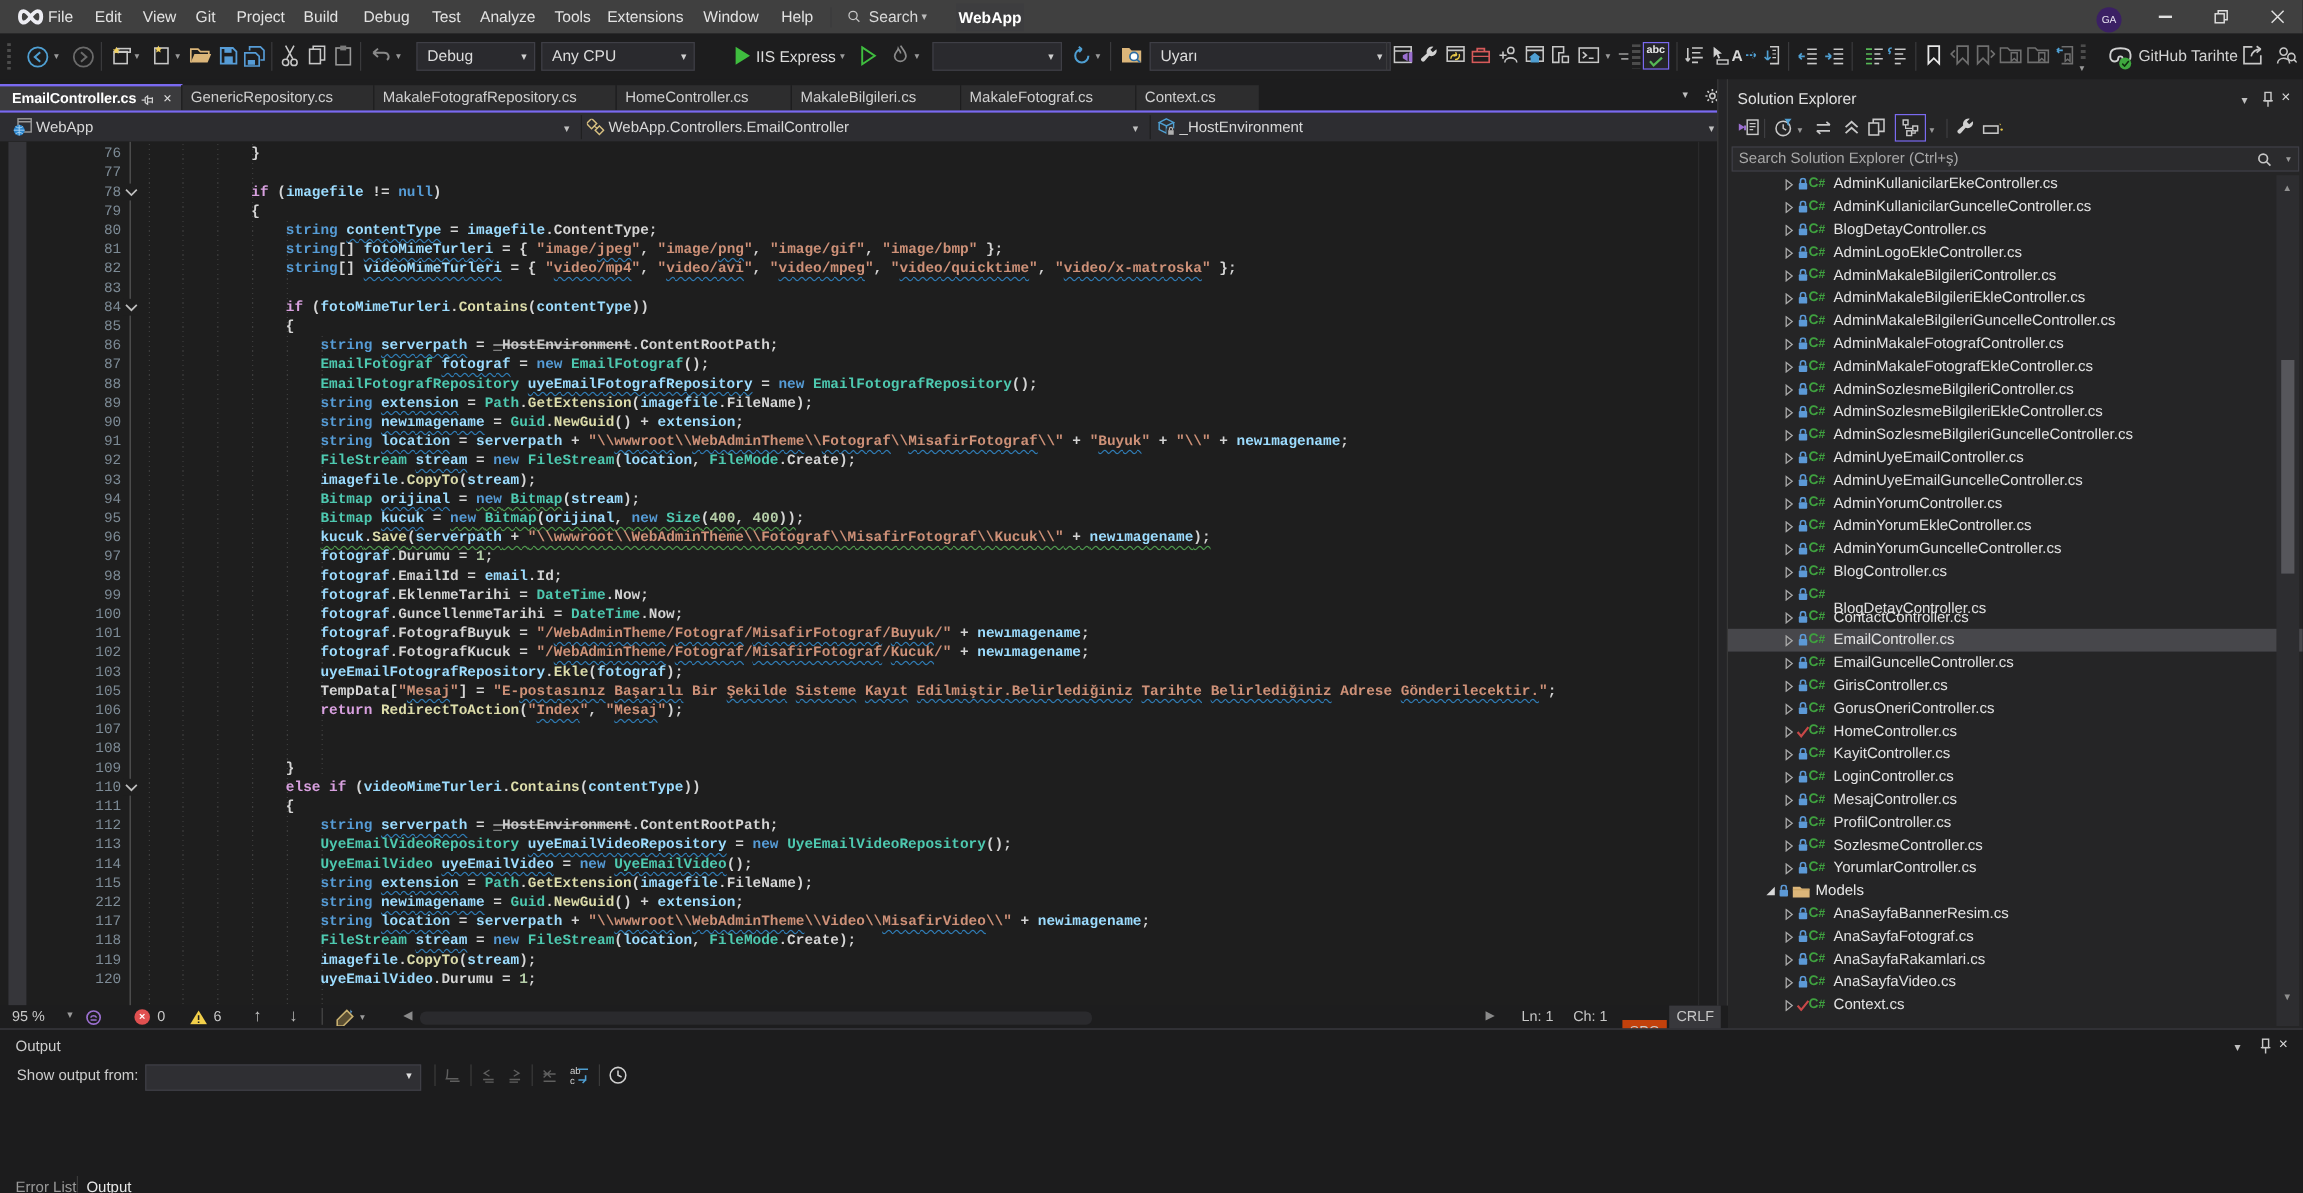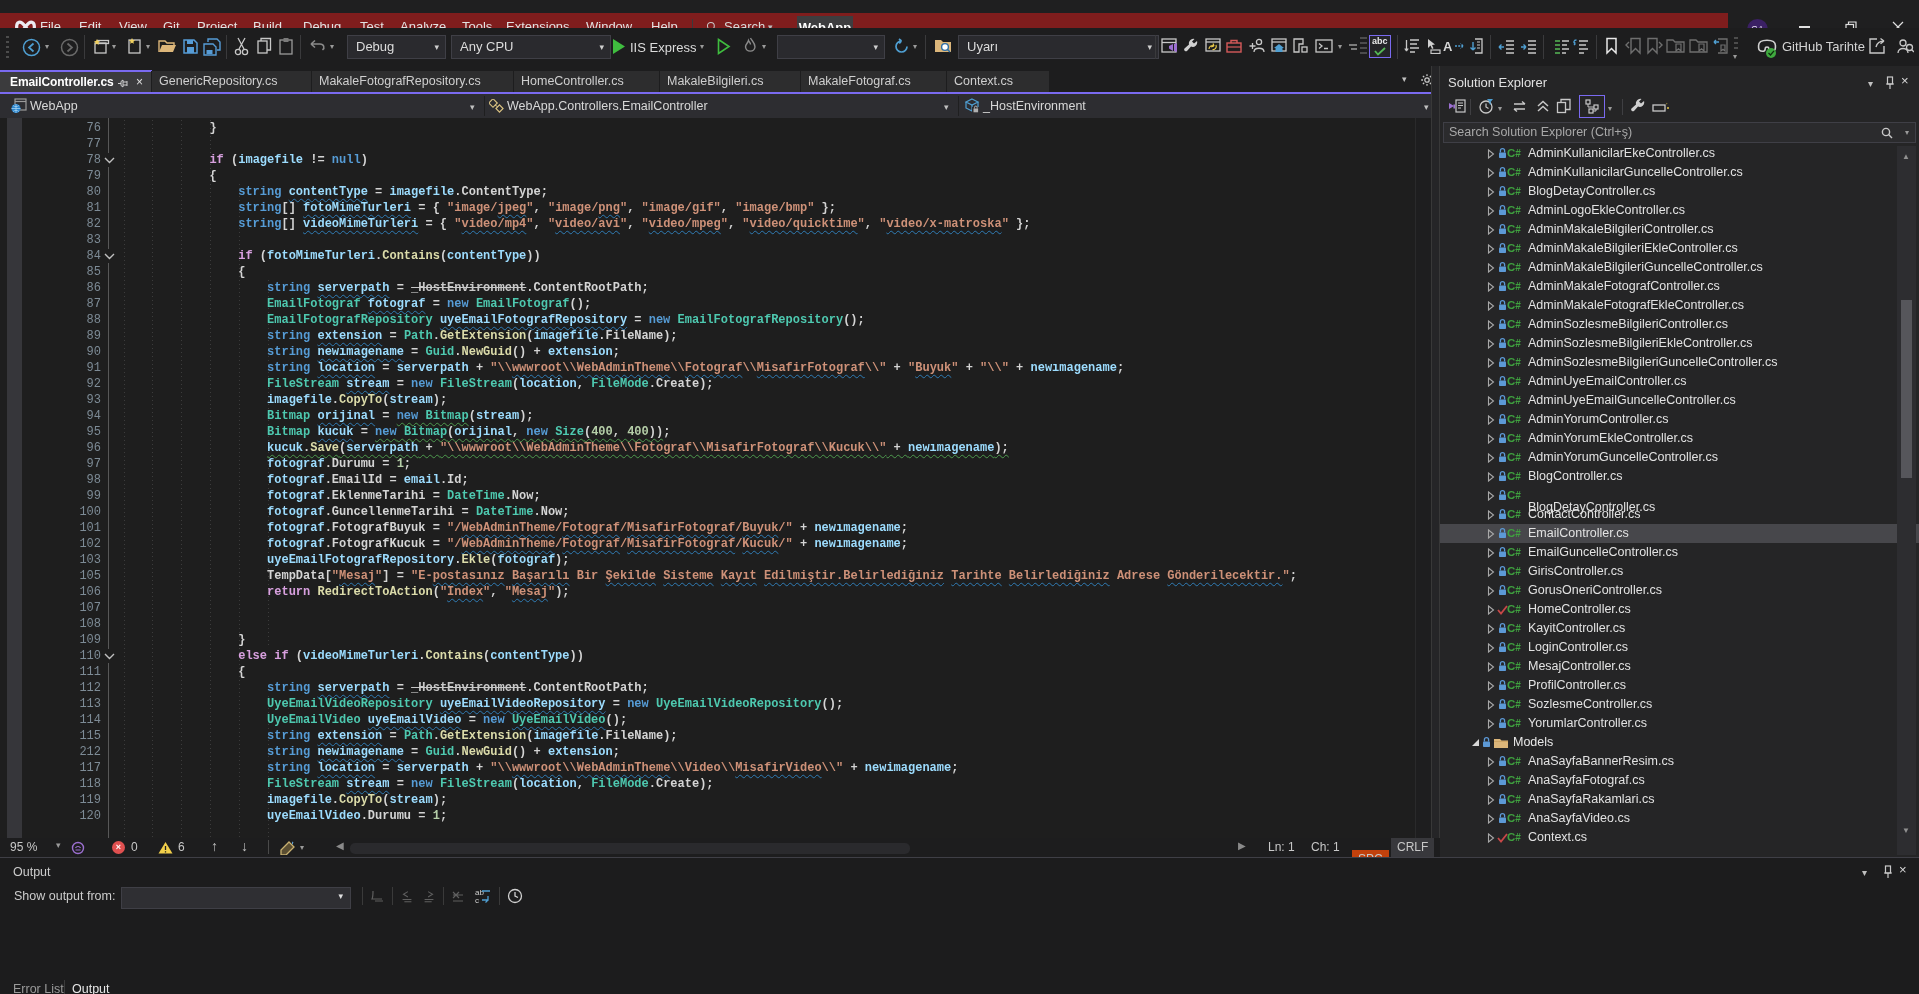--- a/index.html
+++ b/index.html
@@ -1,18 +1,18 @@
 <!DOCTYPE html>
 <html><head><meta charset="utf-8"><style>
 *{margin:0;padding:0;box-sizing:border-box}
 html,body{width:1919px;height:994px;overflow:hidden;background:#1e1e1e;font-family:"Liberation Sans",sans-serif}
 .abs{position:absolute}
 #root{position:relative;width:1919px;height:994px;background:#1f1f20}
 
-#title{position:absolute;left:0;top:13px;width:1728px;height:28px;background:#7f1d1d;color:#dfdfdf;font-size:13px}
+#title{position:absolute;left:0;top:0;width:1919px;height:28px;background:#404040;color:#dfdfdf;font-size:13px}
 .menu{position:absolute;top:0;height:28px;line-height:28px;color:#e2e2e2}
 
 #toolbar{position:absolute;left:0;top:28px;width:1919px;height:38px;background:#1d1d1e}
 .tbsep{position:absolute;top:7px;width:1px;height:24px;background:#3a3a3c}
 .combo{position:absolute;top:7px;height:24px;background:#2a2a2e;border:1px solid #3f3f46;color:#dcdcdc;font-size:13px;line-height:22px;padding-left:8px}
 .combo .car{position:absolute;right:6px;top:0;color:#cfcfcf;font-size:9px;line-height:22px}
 
 #tabstrip{position:absolute;left:0;top:66px;width:1440px;height:26px;background:#1d1d1e}
 .tab{position:absolute;top:5px;height:21px;background:#2d2d2e;color:#cfcfcf;font-size:12.5px;line-height:21px}
 #purpline{position:absolute;left:0;top:92px;width:1440px;height:2px;background:#7a6af0}
@@ -129,21 +129,21 @@
       <svg class="abs" style="left:278px;top:9px" width="17" height="19" viewBox="0 0 17 19" fill="none">
         <rect x="2" y="3" width="12" height="14" stroke="#9a9a9a" stroke-width="1.3"></rect>
         <rect x="5.5" y="1" width="5" height="4" fill="#7a7a7a"></rect>
       </svg>
       <div class="tbsep" style="left:300px"></div>
       <svg class="abs" style="left:308px;top:11px" width="19" height="15" viewBox="0 0 19 15" fill="none">
         <path d="M3 5 H12 C16 5 17 9 14.5 11 M3 5 L7 1.5 M3 5 L7 8.5" stroke="#8a8a8a" stroke-width="1.6"></path>
       </svg>
       <div class="abs" style="left:330px;top:14px;color:#9a9a9a;font-size:8px">▾</div>
       <div class="combo" style="left:347px;width:99px">Debug<span class="car">▾</span></div>
-      <div class="combo" style="left:451px;width:160px">Any CPU<span class="car">▾</span></div>
+      <div class="combo" style="left:451px;width:128px">Any CPU<span class="car">▾</span></div>
       <svg class="abs" style="left:612px;top:10px" width="14" height="17" viewBox="0 0 14 17" fill="none">
         <path d="M1 1 L13 8.5 L1 16 Z" fill="#3fbd3f"></path>
       </svg>
       <div class="abs" style="left:630px;top:10px;color:#dcdcdc;font-size:13px;line-height:19px">IIS Express</div>
       <div class="abs" style="left:700px;top:14px;color:#9a9a9a;font-size:8px">▾</div>
       <svg class="abs" style="left:717px;top:10px" width="14" height="17" viewBox="0 0 14 17" fill="none">
         <path d="M1.5 1.5 L12 8.5 L1.5 15.5 Z" stroke="#3fbd3f" stroke-width="1.6"></path>
       </svg>
       <svg class="abs" style="left:743px;top:9px" width="15" height="19" viewBox="0 0 15 19" fill="none">
         <path d="M7.5 1 C9 4 12 6 12 10 A4.8 4.8 0 0 1 2.5 10 C2.5 7 5 6 5.5 3.5 C6.2 5 7.5 5.5 7.5 7.5" stroke="#8a8a8a" stroke-width="1.4"></path>

